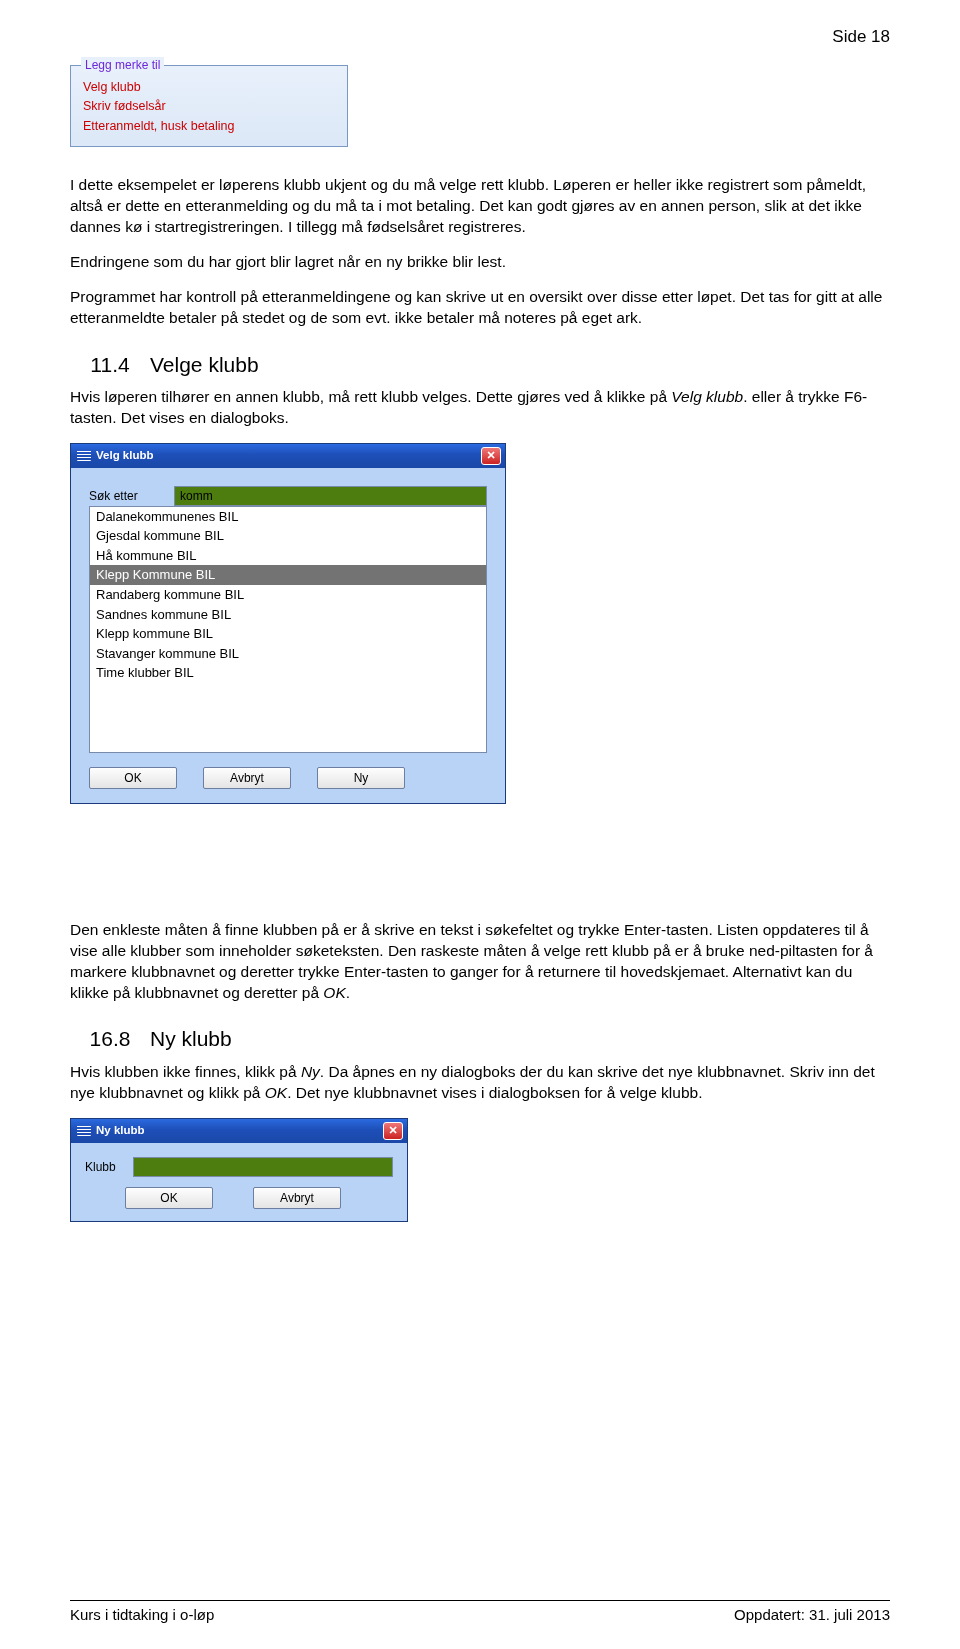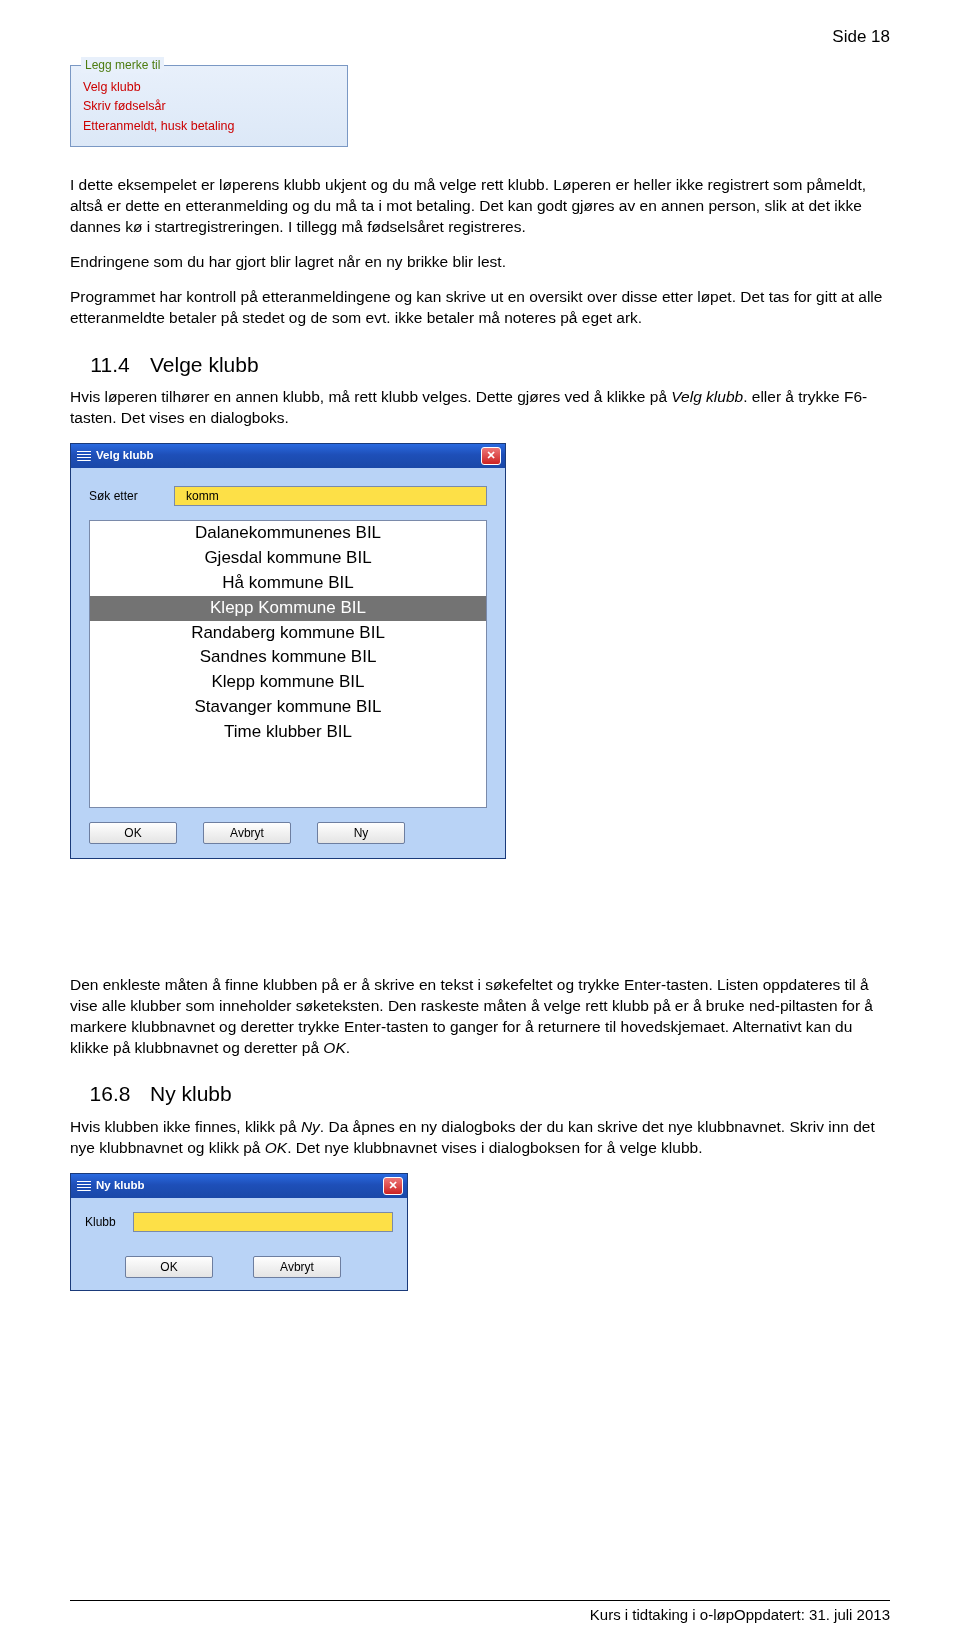--- a/index.html
+++ b/index.html
@@ -27,21 +27,21 @@
     margin-bottom: 28px;
     position: relative;
   }
   .notice-box .fieldset-label {
     position: absolute;
     top: -9px;
     left: 10px;
     background: #e8f0fb;
     padding: 0 4px;
     font-size: 12px;
-    color: #4d7c0f;
+    color: #6d28d9;
     font-family: "Segoe UI", Tahoma, sans-serif;
   }
   .notice-inner {
     padding: 12px 12px 10px 12px;
     font-size: 12.5px;
     font-family: "Segoe UI", Tahoma, sans-serif;
     color: #c00;
     line-height: 1.55;
   }
   p.body { margin-bottom: 14px; }
@@ -85,38 +85,37 @@
     background: linear-gradient(#e77,#c22);
     border: 1px solid #fff;
     border-radius: 3px;
     color: #fff;
     font-size: 11px;
     line-height: 14px;
     text-align: center;
     font-weight: bold;
   }
   .dlg-body { padding: 18px 18px 14px 18px; }
-  .search-row { display: flex; align-items: center; margin-bottom: 14px; }
+  .search-row { display: flex; align-items: center; margin-bottom: 0; }
   .search-row label { width: 85px; color: #000; }
   .txt-input {
-    background: #fde047;
+    background: #4d7c0f;
     border: 1px solid #7a8aaa;
     flex: 1;
     height: 20px;
-    padding: 2px 11px;
+    padding: 2px 5px;
     font-family: inherit;
     font-size: 12px;
   }
   .listbox {
     background: #fff;
     border: 1px solid #7a8aaa;
-    height: 288px;
+    height: 247px;
     overflow: hidden;
-    font-size: 17px;
-    text-align: center;
+    font-size: 13px;
   }
   .listbox .item { padding: 1px 6px; }
   .listbox .item.selected { background: #737373; color: #fff; }
   .dlg-buttons {
     display: flex;
     gap: 26px;
     padding-top: 14px;
   }
   .win-btn {
     width: 88px;
@@ -139,21 +138,21 @@
   .content-gap { height: 90px; }
 
   .footer {
     position: absolute;
     bottom: 24px;
     left: 70px;
     right: 70px;
     border-top: 1px solid #000;
     padding-top: 4px;
     display: flex;
-    justify-content: flex-end;
+    justify-content: space-between;
     font-size: 15px;
   }
 </style>
 </head>
 <body>
 
 <div class="page-header">Side 18</div>
 
 <div class="notice-box">
   <div class="fieldset-label">Legg merke til</div>

